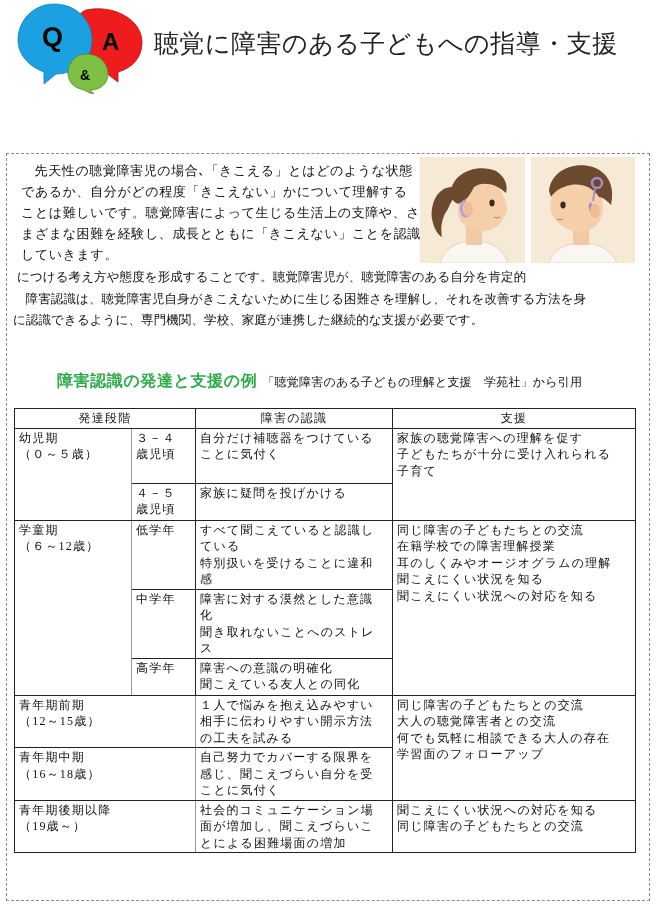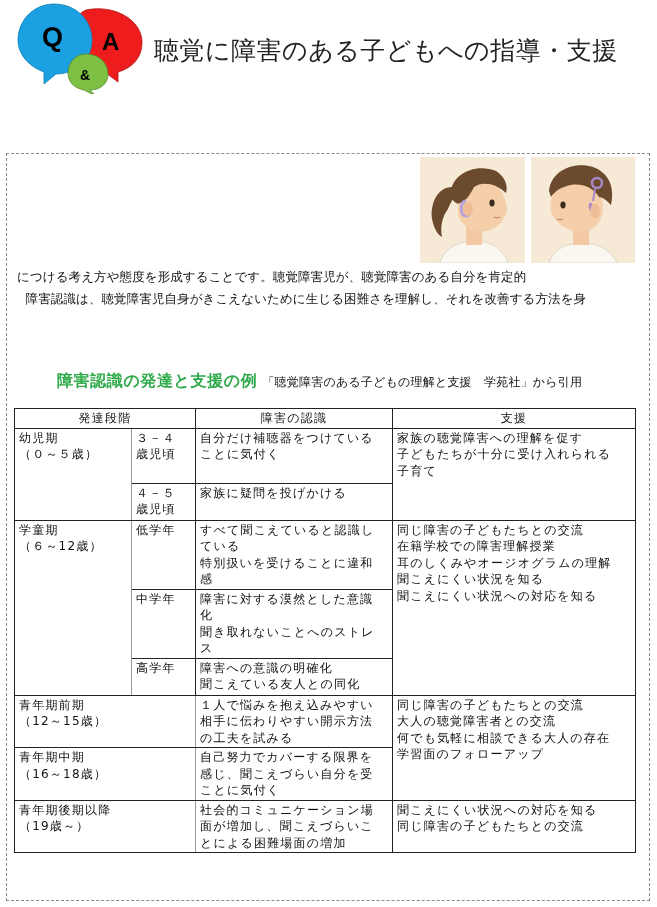--- a/index.html
+++ b/index.html
@@ -21,21 +21,21 @@
       left: 0; top: 0;
       width: 657px; height: 100px;
     }
     .logo {
       position: absolute;
       left: 14px; top: 2px;
       width: 130px; height: 92px;
     }
     .page-title {
       position: absolute;
-      left: 154px; top: 34px;
+      left: 154px; top: 27px;
       font-size: 25px;
       font-family: "DejaVu Sans", sans-serif;
       color: #222;
       letter-spacing: 0.5px;
       white-space: nowrap;
     }
     
     .frame {
       position: absolute;
       left: 6px; top: 153px;
@@ -112,21 +112,21 @@
     }
     table.dev-table th {
       font-weight: normal;
       text-align: center;
       height: 16px;
     }
     table.dev-table td.stage { width: 108px; border-right-color: #9a9a9a; }
     table.dev-table td.sub { width: 55px; }
     table.dev-table td.recog { width: 188px; }
     table.dev-table td.support { }
-    .multiline span { display: block; }
+    .multiline span { display: block; font-family: Liberation Serif, serif; }
   </style>
 </head>
 <body>
 
 <div class="header">
   <svg class="logo" viewBox="0 0 130 92" xmlns="http://www.w3.org/2000/svg">
 
     <path d="M72 8 C100 2 128 18 128 40 C128 56 118 66 104 70 L104 80 L92 71 C72 72 60 58 60 40 C60 22 62 12 72 8 Z" fill="#ee1c1c" stroke="#b01010" stroke-width="0.8"></path>
 
     <path d="M40 2 C62 2 78 18 78 38 C78 58 62 72 42 72 L30 82 L30 70 C14 64 4 52 4 38 C4 18 20 2 40 2 Z" fill="#1ba1e2" stroke="#1080b0" stroke-width="0.8"></path>
@@ -134,20 +134,21 @@
     <path d="M72 52 C86 52 94 62 94 72 C94 82 86 88 76 88 L82 94 L70 88 C60 86 54 80 54 71 C54 60 62 52 72 52 Z" fill="#7dc043" stroke="#4f8a2a" stroke-width="0.8"></path>
     <text x="28" y="44" font-family="Liberation Sans, sans-serif" font-weight="bold" font-size="27" fill="#000">Q</text>
     <text x="88" y="48" font-family="Liberation Sans, sans-serif" font-weight="bold" font-size="24" fill="#000">A</text>
     <text x="66" y="78" font-family="Liberation Sans, sans-serif" font-weight="bold" font-size="14" fill="#000">&amp;</text>
   </svg>
   <div class="page-title">聴覚に障害のある子どもへの指導・支援</div>
 </div>
 
 <div class="frame">
 
+  <div class="intro-p1">　先天性の聴覚障害児の場合､「きこえる」とはどのような状態であるか、自分がどの程度「きこえない」かについて理解することは難しいです。聴覚障害によって生じる生活上の支障や、さまざまな困難を経験し、成長とともに「きこえない」ことを認識していきます。</div>
 
   <div class="illus">
     <div class="portrait">
       <svg width="105" height="106" viewBox="0 0 105 106" xmlns="http://www.w3.org/2000/svg">
         <rect width="105" height="106" fill="#f6ead6"></rect>
 
         <path d="M20 106 C24 90 40 84 55 84 C70 84 84 92 88 106 Z" fill="#faf7f0" stroke="#d8cfc0" stroke-width="0.8"></path>
 
         <rect x="46" y="68" width="16" height="20" fill="#f2c9a4"></rect>
 
@@ -183,20 +184,21 @@
 
         <ellipse cx="32" cy="48" rx="2.6" ry="3.4" fill="#3b2a1e"></ellipse>
         <path d="M26 62 Q29 64 32 62" stroke="#c27a5a" stroke-width="1" fill="none"></path>
       </svg>
     </div>
   </div>
 
   <div class="intro-p2">
     <span class="line" style="padding-left:4px;">につける考え方や態度を形成することです。聴覚障害児が、聴覚障害のある自分を肯定的</span>
     <span class="line">　障害認識は、聴覚障害児自身がきこえないために生じる困難さを理解し、それを改善する方法を身</span>
+    <span class="line">に認識できるように、専門機関、学校、家庭が連携した継続的な支援が必要です。</span>
   </div>
 
   <div class="section-heading">
     <span class="green">障害認識の発達と支援の例</span>
     <span class="cite">「聴覚障害のある子どもの理解と支援　学苑社」から引用</span>
   </div>
 
   <table class="dev-table">
     <thead>
       <tr>

